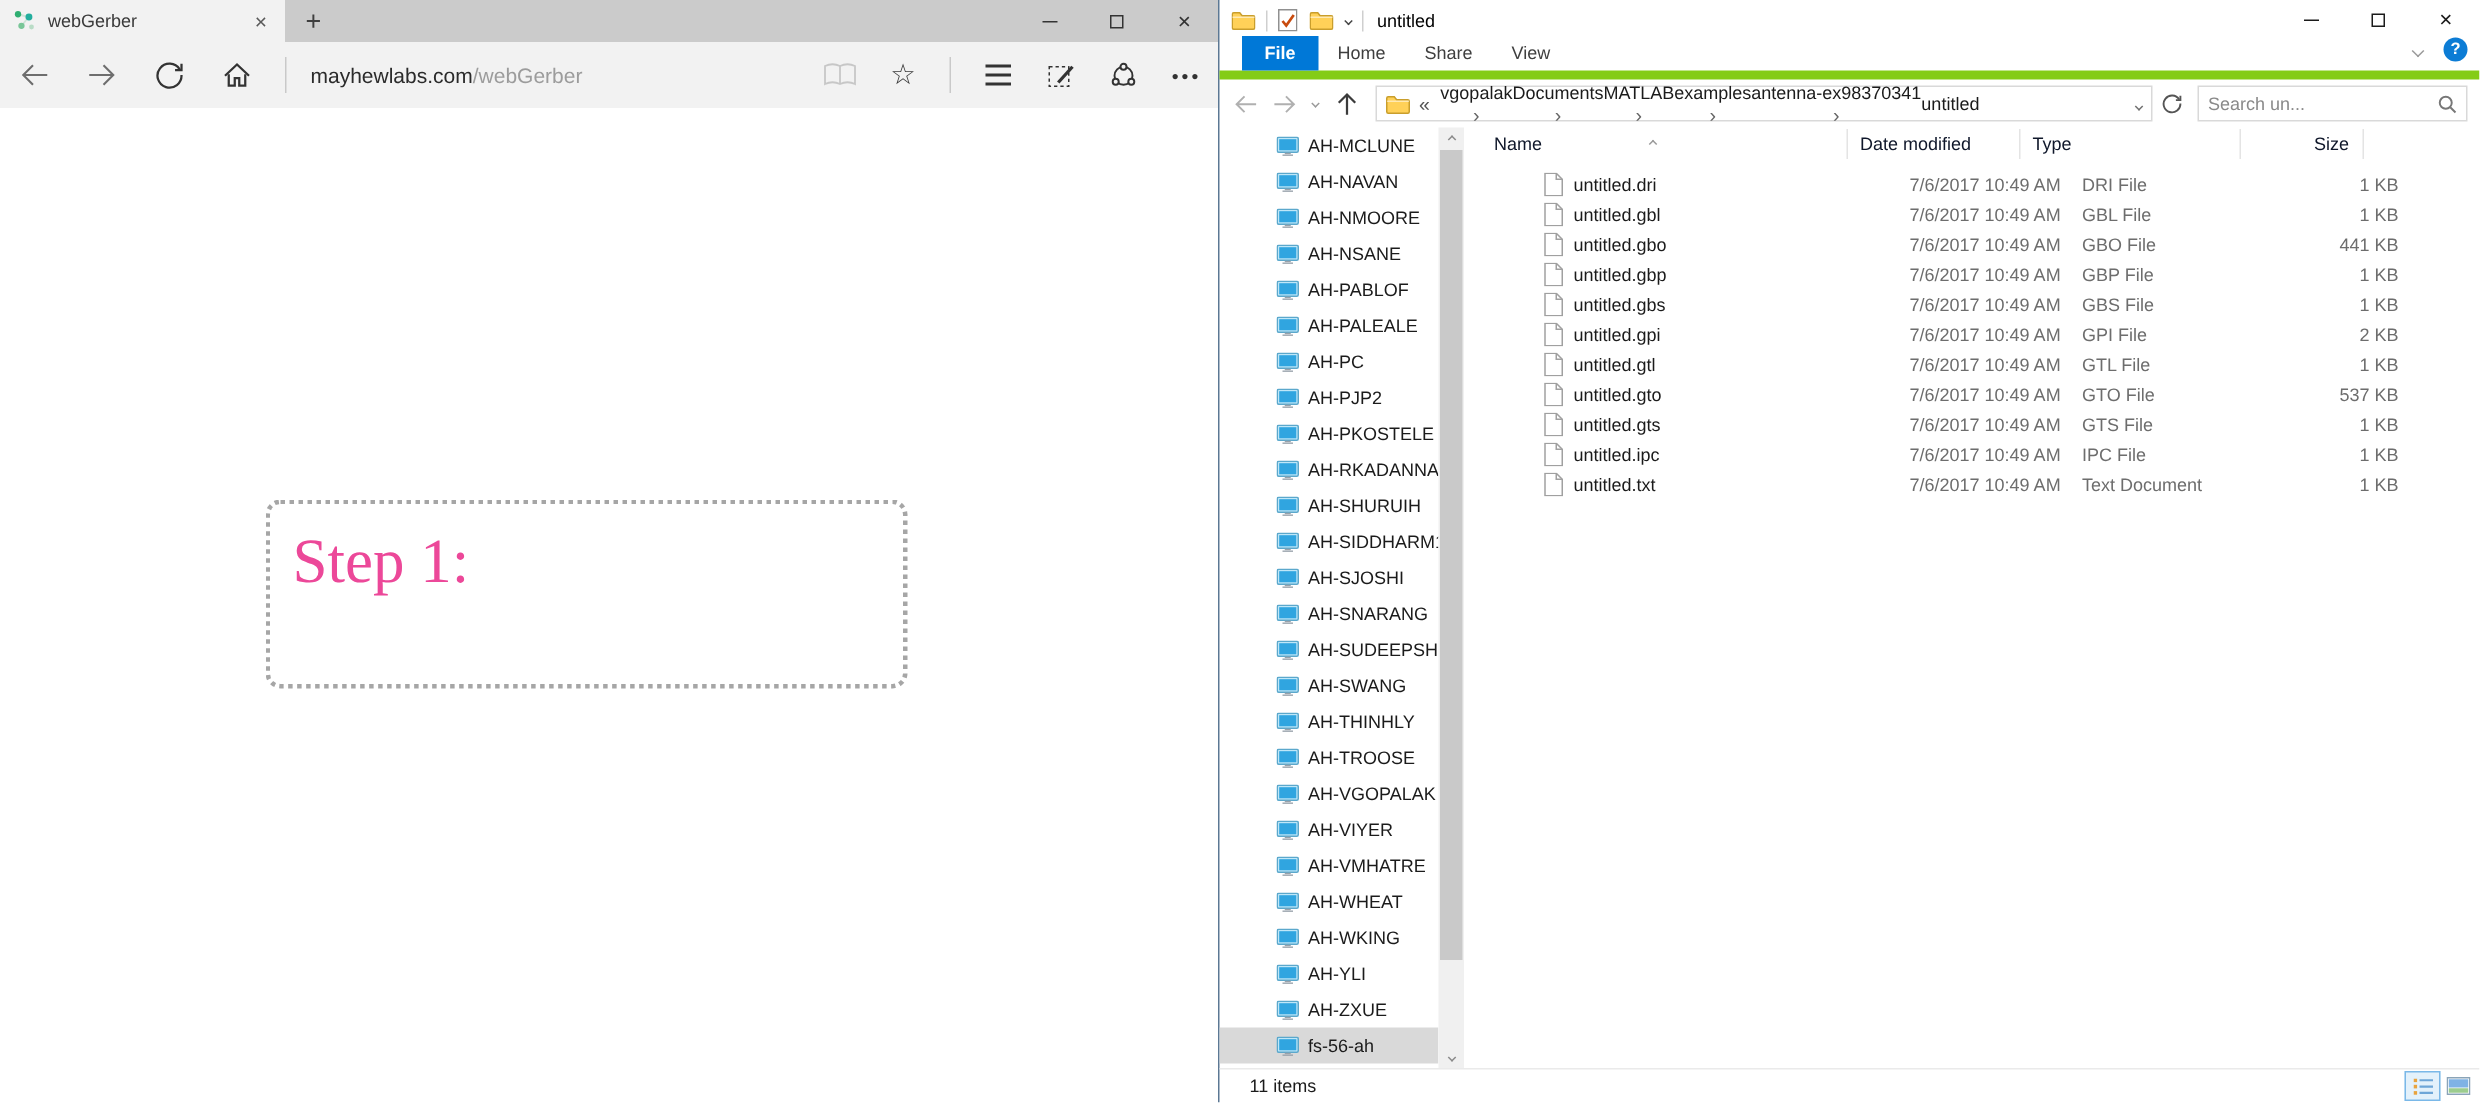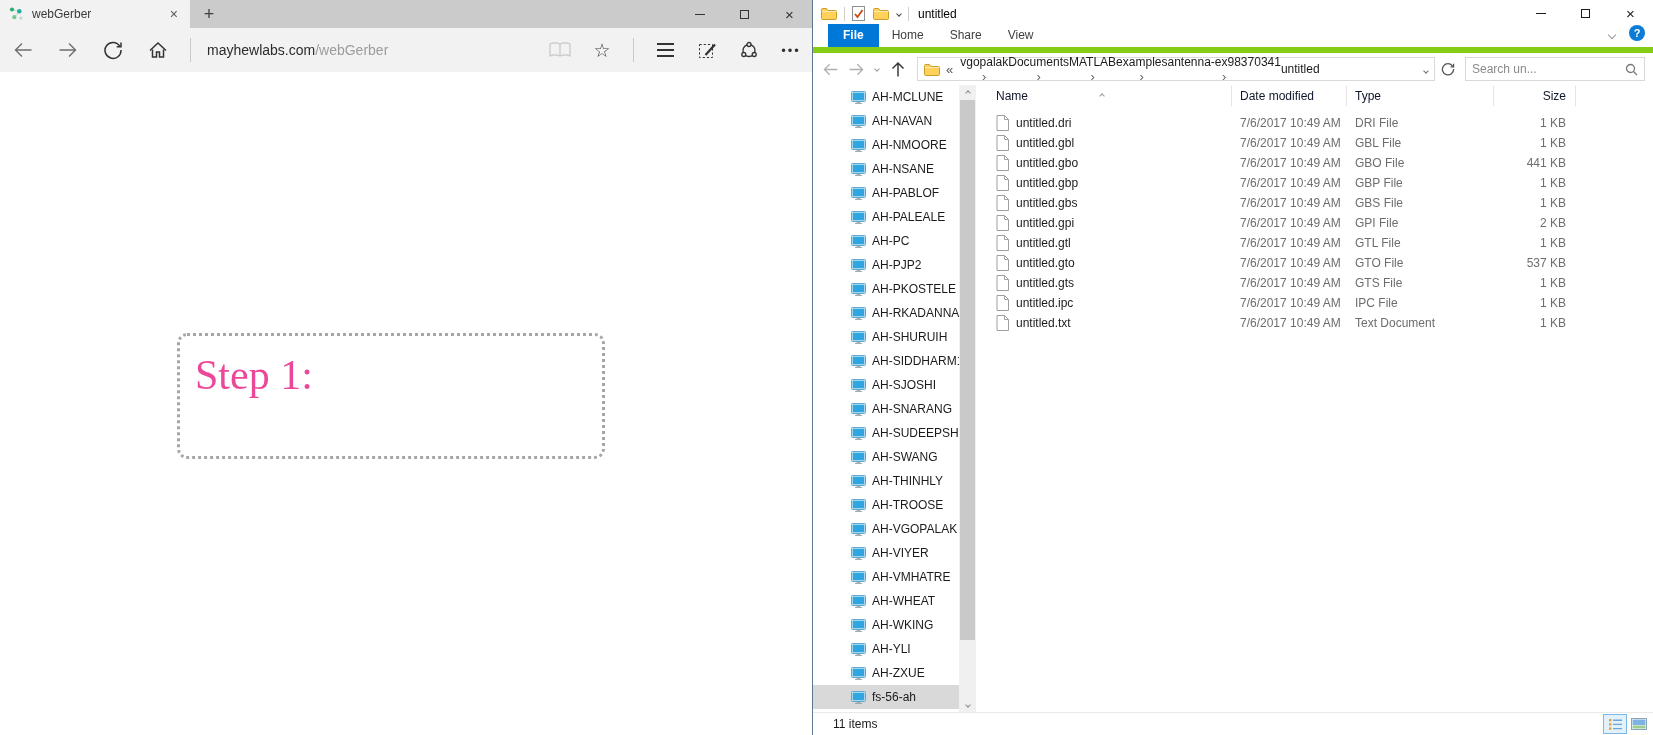--- a/index.html
+++ b/index.html
@@ -92,21 +92,21 @@
   .x-files { flex:1; position:relative; font-size:12px; }
   .x-cols { display:flex; height:28px; color:#0f172a; position:relative; }
   .hcell { position:relative; height:22px; display:flex; align-items:center; }
   .hcell:after { content:""; position:absolute; right:0; top:1px; bottom:1px; width:1px; background:#e4e4e4; }
   .col-name { width:256px; padding-left:20px; }
   .col-date { width:115px; padding-left:8px; }
   .col-type { width:147px; padding-left:8px; }
   .col-size { width:82px; justify-content:flex-end; padding-right:10px; }
   .sort-chev { position:absolute; left:124px; top:2px; }
 
-  .x-row { display:flex; height:20px; align-items:center; }
+  .x-row { display:flex; height:20px; align-items:center;margin-left:33px; }
   .c-name { width:256px; padding-left:20px; display:flex; align-items:center; gap:7px; color:#1b1b1b;
             white-space:nowrap; overflow:hidden; }
   .c-date { width:115px; padding-left:8px; color:#6d6d6d; }
   .c-type { width:147px; padding-left:8px; color:#6d6d6d; }
   .c-size { width:82px; text-align:right; padding-right:10px; color:#6d6d6d; }
 
   .x-status { position:absolute; bottom:0; left:0; right:0; height:23px; border-top:1px solid #eaeaea;
               display:flex; align-items:center; padding-left:20px; font-size:12px; color:#1b1b1b; }
   .viewbtns { margin-left:auto; display:flex; margin-right:2px; }
   .vb { width:24px; height:20px; display:flex; align-items:center; justify-content:center;

